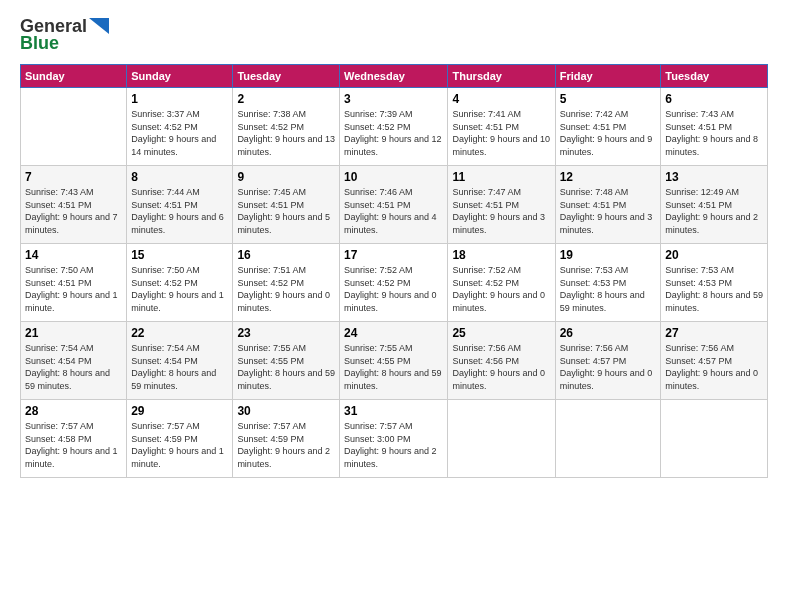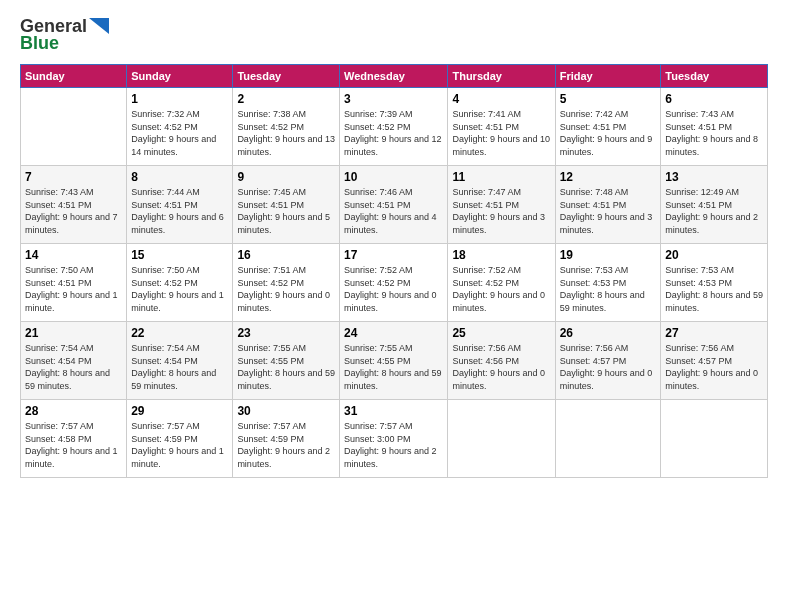--- a/index.html
+++ b/index.html
@@ -112,21 +112,21 @@
         <th>Friday</th>
         <th>Tuesday</th>
       </tr>
     </thead>
     <tbody id="calendar-body">
     <tr>
           <td class="empty-cell"></td>
           <td>
         <span class="day-num">1</span>
         <div class="day-info">
-          <div>Sunrise: 7:32 AM</div>
+          <div>Sunrise: 3:37 AM</div>
           <div>Sunset: 4:52 PM</div>
           <div>Daylight: 9 hours and 14 minutes.</div>
         </div>
       </td>
           <td>
         <span class="day-num">2</span>
         <div class="day-info">
           <div>Sunrise: 7:38 AM</div>
           <div>Sunset: 4:52 PM</div>
           <div>Daylight: 9 hours and 13 minutes.</div>

